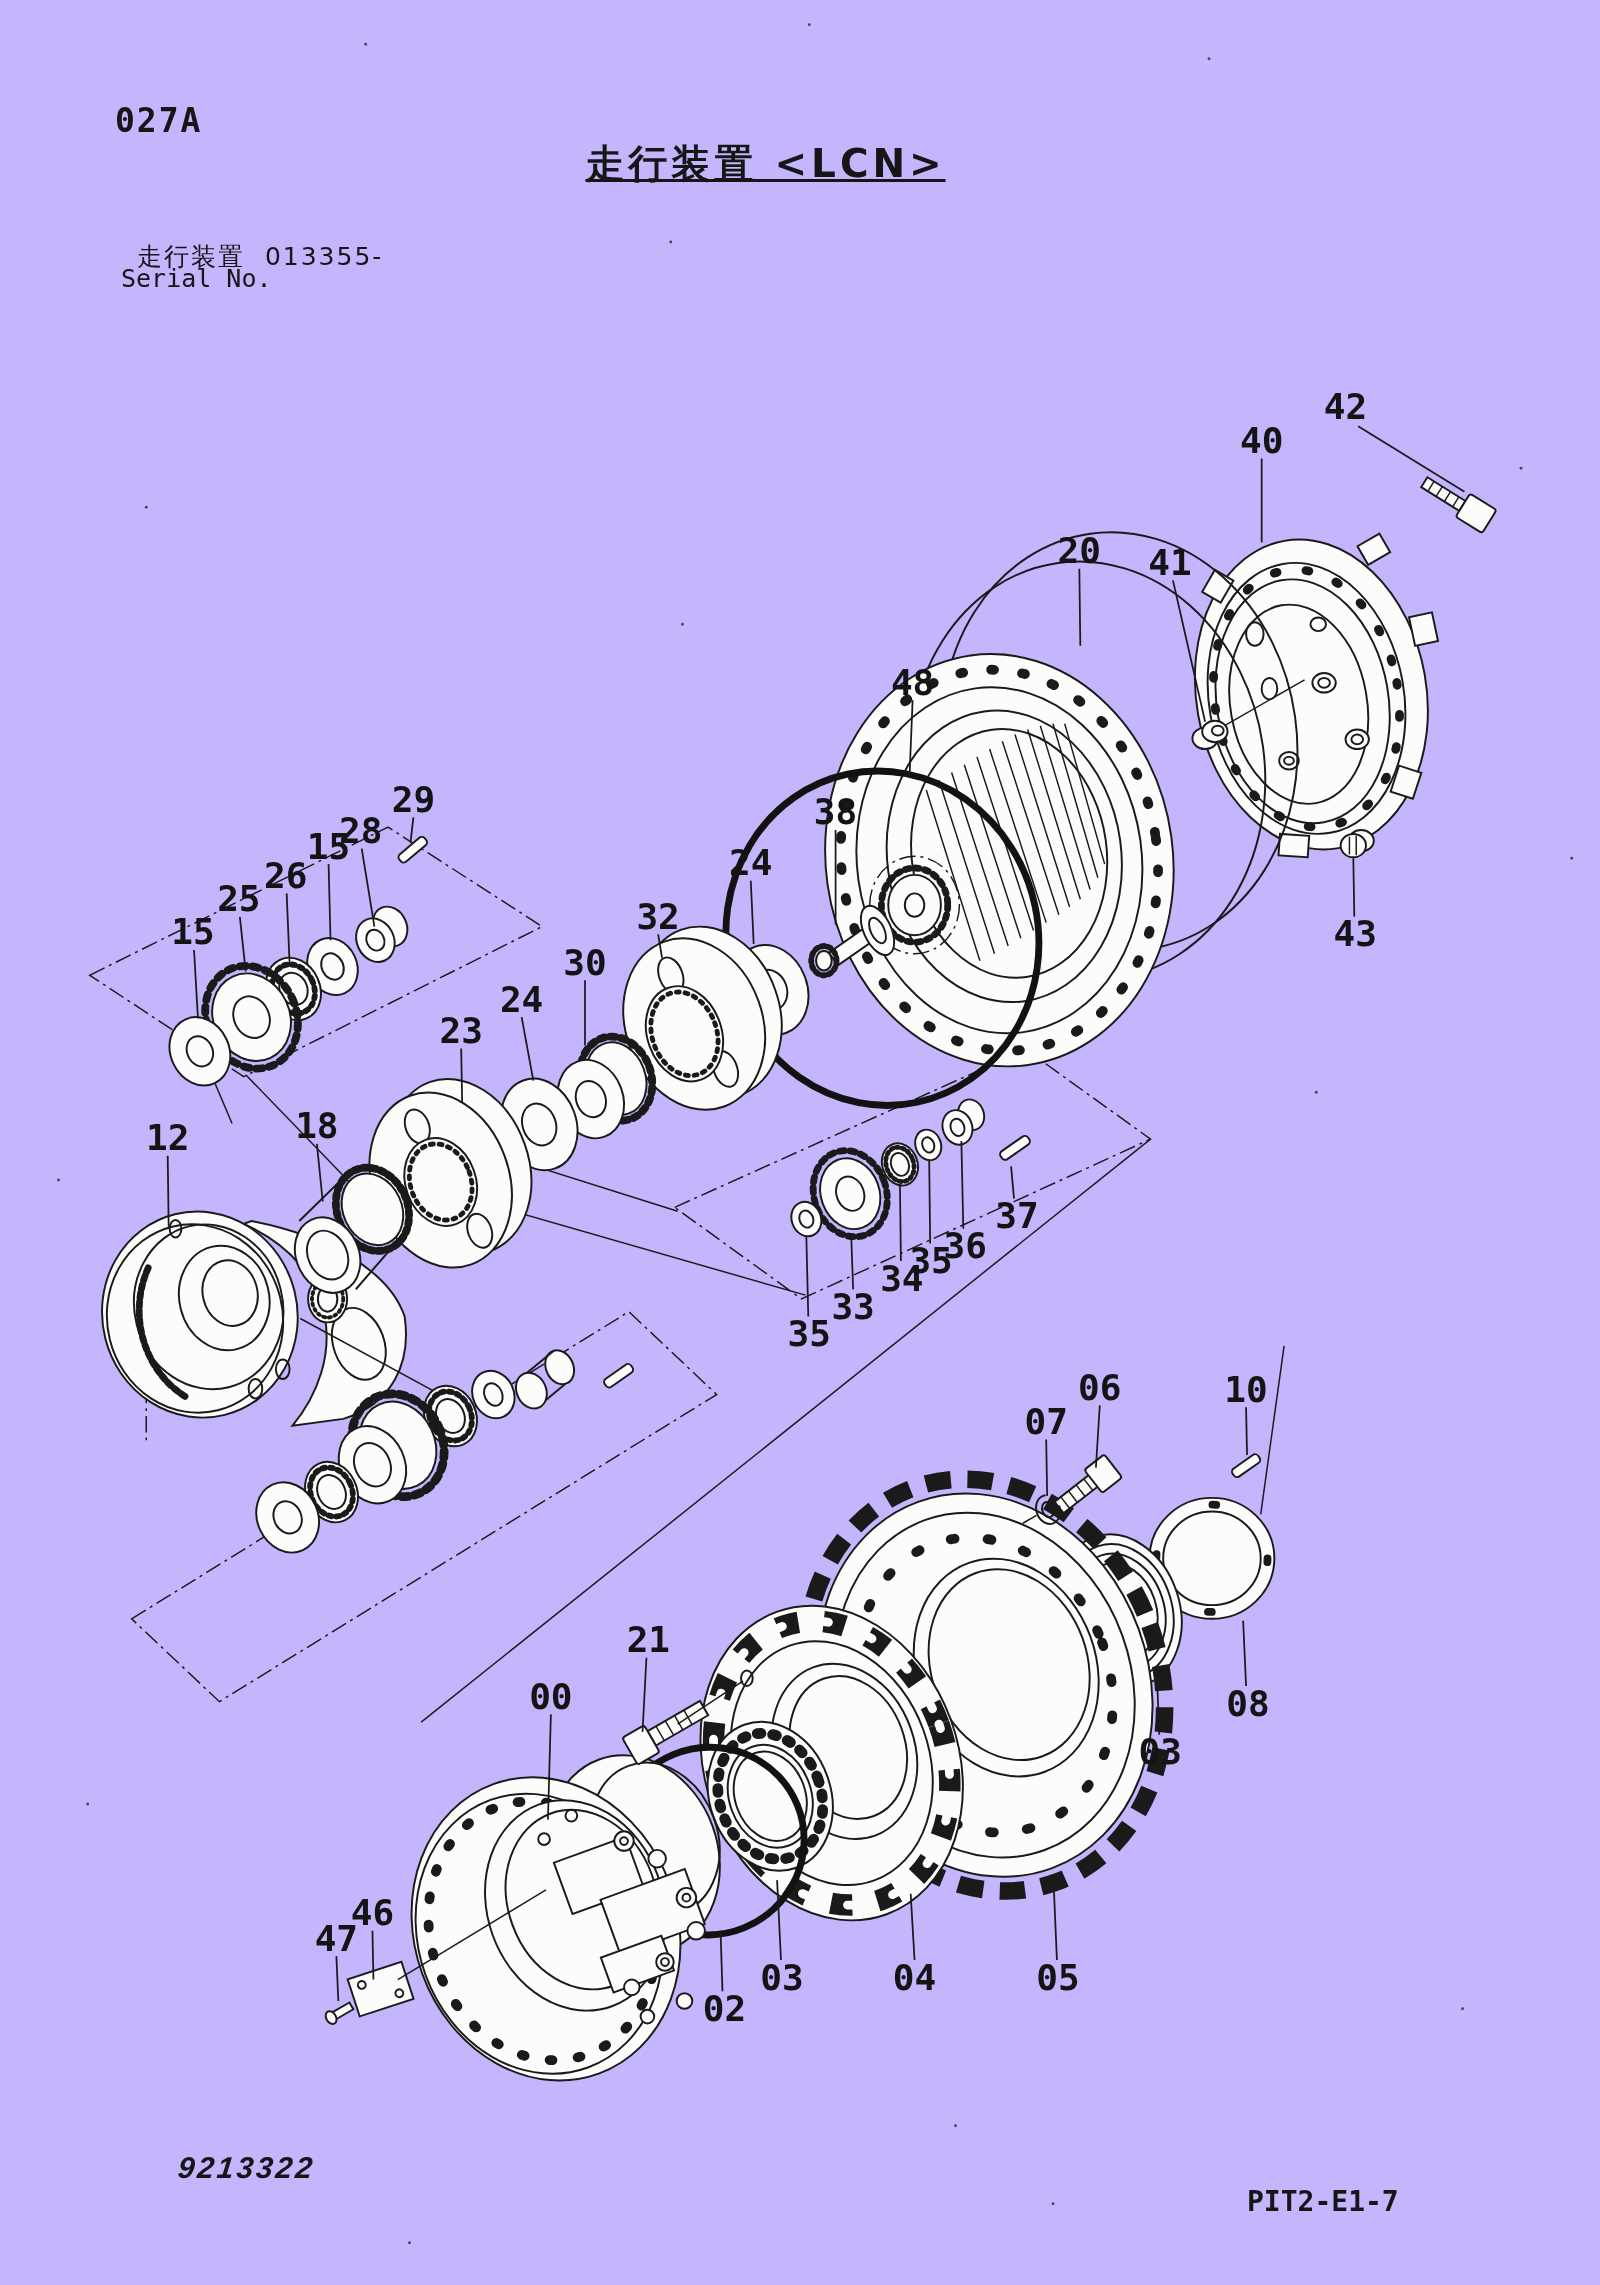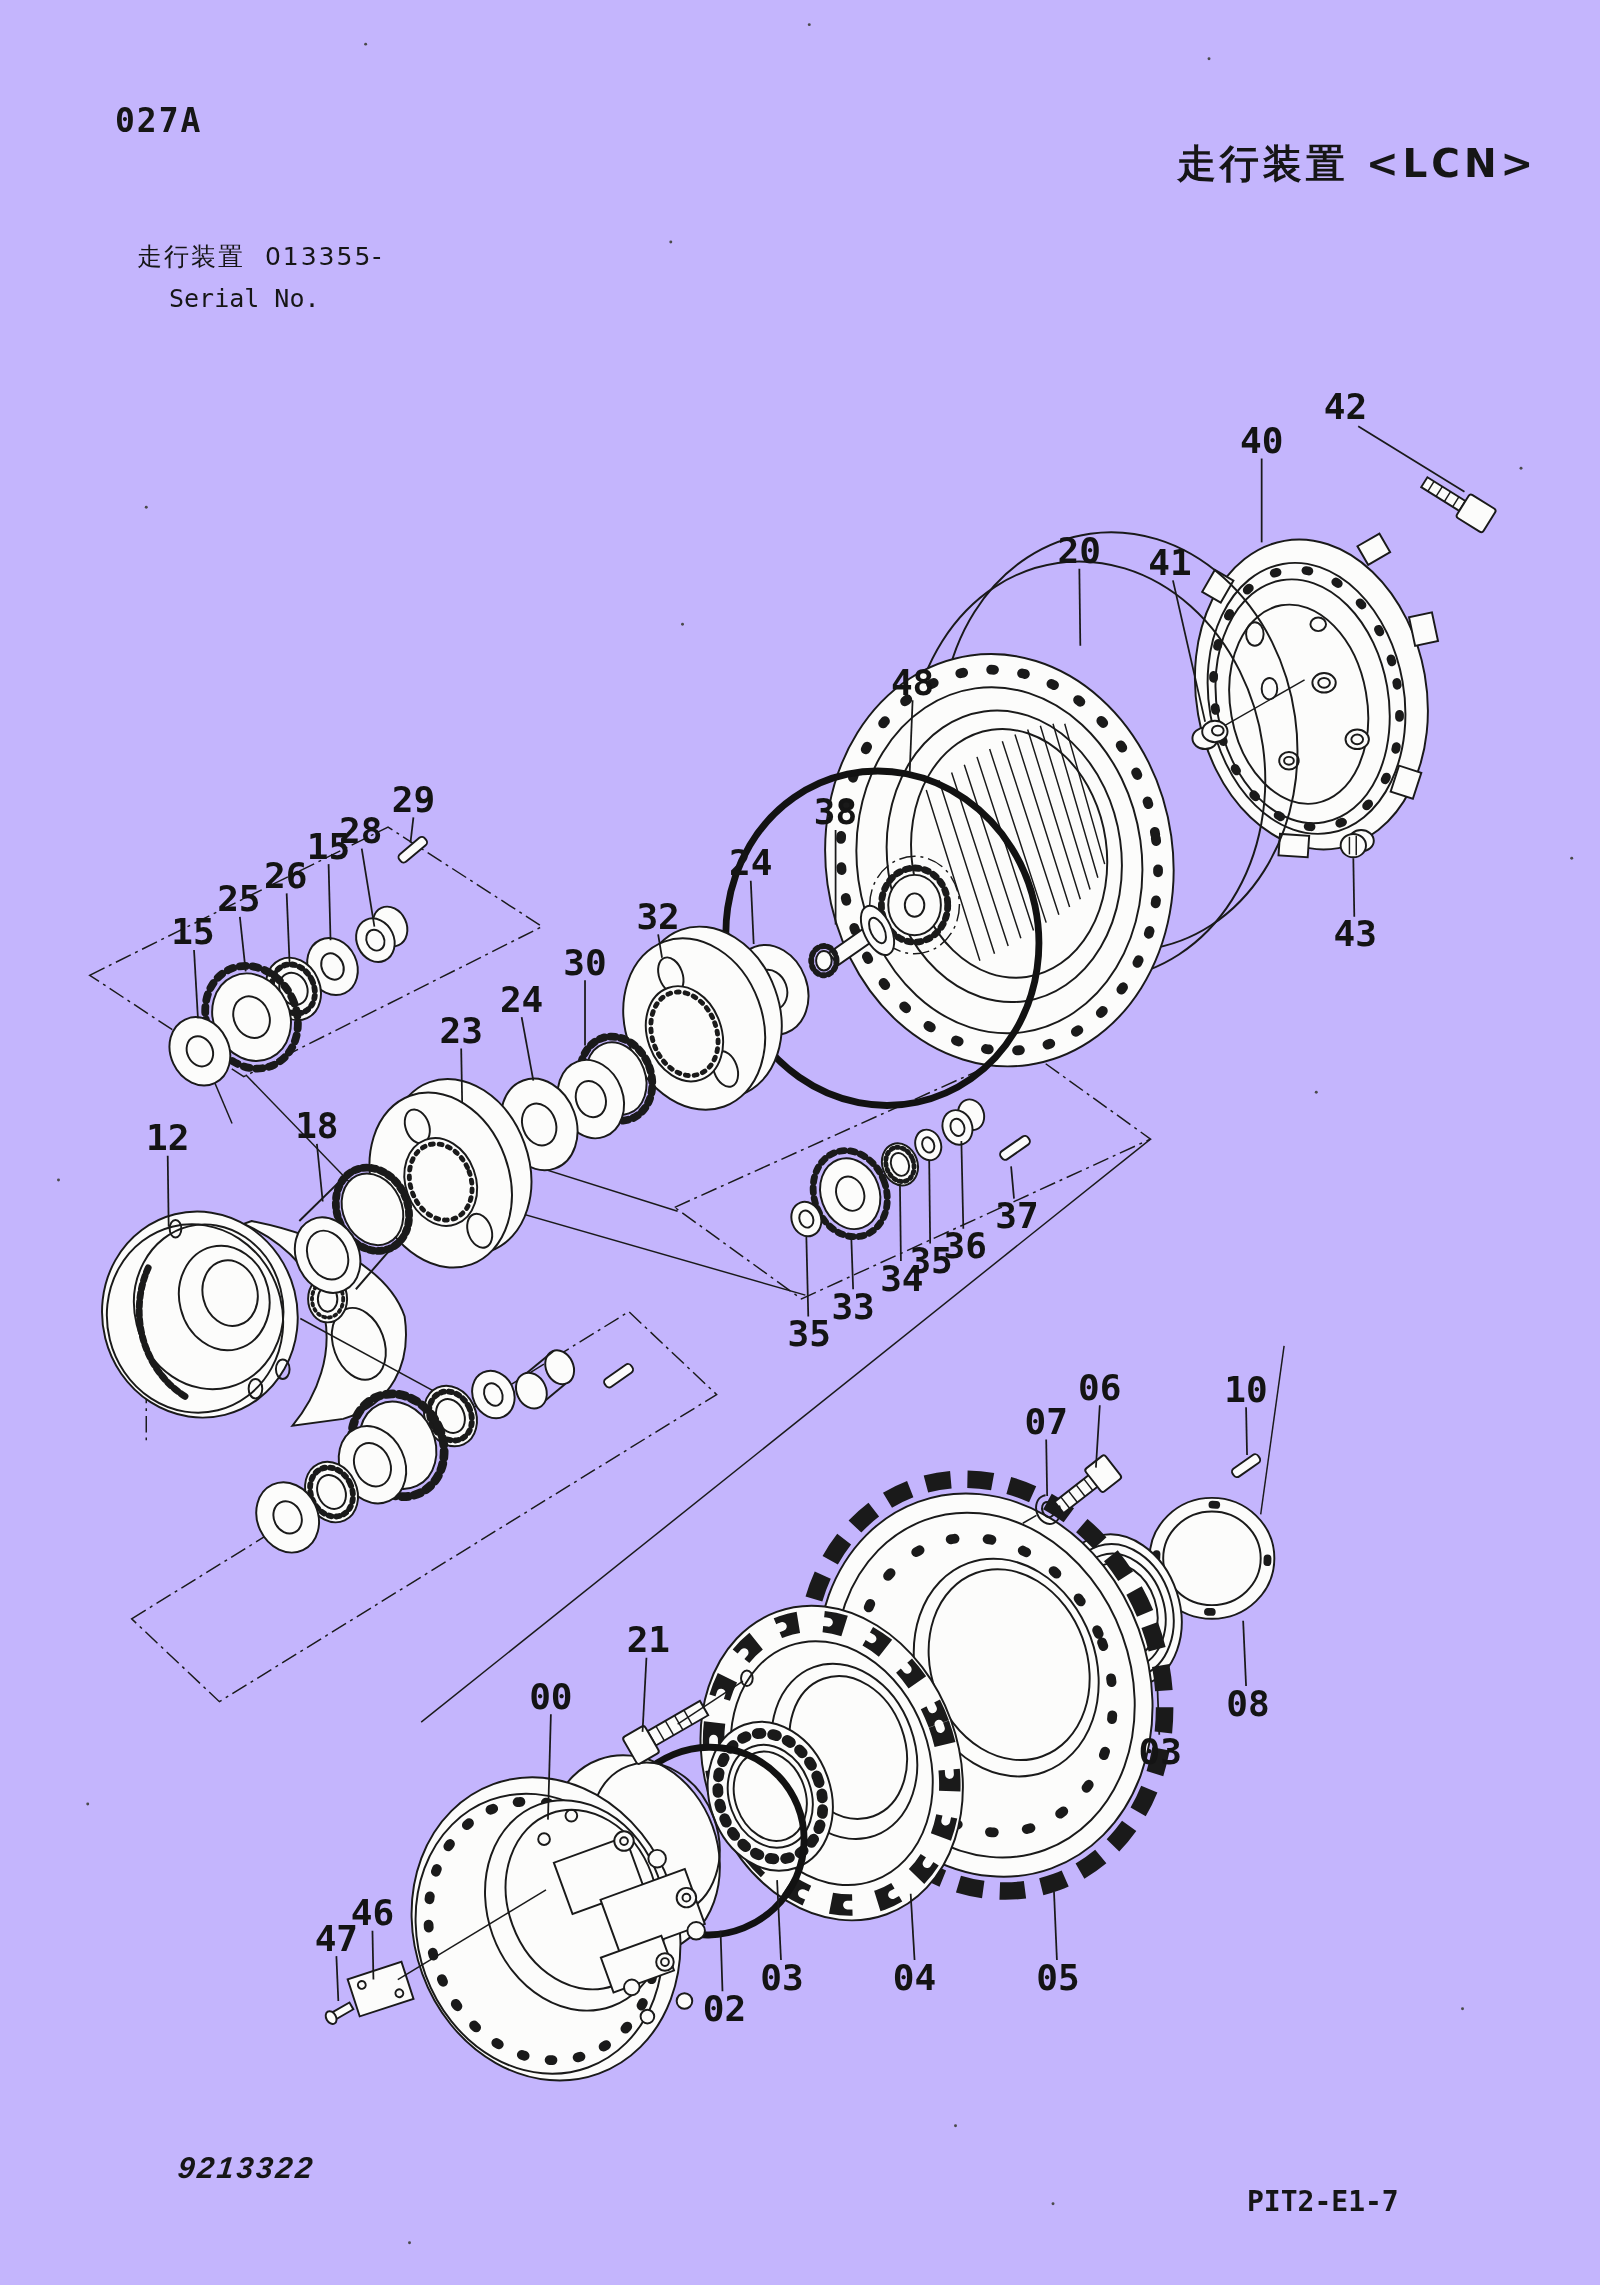--- a/index.html
+++ b/index.html
@@ -1,23 +1,23 @@
 <!DOCTYPE html>
 <html><head>
 <meta charset="utf-8">
 <style>
   html,body{margin:0;padding:0;background:#e9e9e9;}
   #page{position:relative;width:1600px;height:2285px;background:#c4b5fd;overflow:hidden;
         font-family:"Liberation Sans",sans-serif;color:#161616;}
   .abs{position:absolute;white-space:nowrap;}
   #sheet-code{left:115px;top:101px;font:700 33px "DejaVu Sans Mono",monospace;letter-spacing:2px;}
-  #title-ja{left:16px;top:137px;width:1521px;text-align:right;font:700 39px "DejaVu Sans",sans-serif;letter-spacing:3.9px;}
+  #title-ja{left:5px;top:137px;width:1521px;text-align:center;font:700 39px "DejaVu Sans",sans-serif;letter-spacing:3.9px;text-decoration:underline;}
   #title-en{left:0;top:187px;width:1521px;text-align:center;font:700 30px "DejaVu Sans Mono",monospace;letter-spacing:1px;}
   #applicable{left:137px;top:240px;font:500 25px "DejaVu Sans",sans-serif;letter-spacing:2px;}
-  #serial-en{left:121px;top:284px;font:500 25px "DejaVu Sans Mono",monospace;margin-left:48px;}
+  #serial-en{left:121px;top:264px;font:500 25px "DejaVu Sans Mono",monospace;}
   #doc-number{left:178px;top:2151px;font:italic 600 30px "Liberation Sans",sans-serif;letter-spacing:2.9px;transform:skewX(-6deg);}
   #sheet-ref{left:1247px;top:2185px;font:700 28px "DejaVu Sans Mono",monospace;}
   svg{position:absolute;left:0;top:0;}
   .s1{fill:none;stroke:#1a1a1a;stroke-width:2;}
   .s2{fill:#fcfcfb;stroke:#1a1a1a;stroke-width:2;}
   .thin{fill:none;stroke:#1a1a1a;stroke-width:1.5;}
   .d1{fill:none;stroke:#1a1a1a;stroke-linecap:round;}
   .blk{fill:none;stroke:#1a1a1a;}
   .blkh{fill:none;stroke:#fcfcfb;stroke-linecap:round;}
   .bold{fill:none;stroke:#121212;stroke-width:7;}

